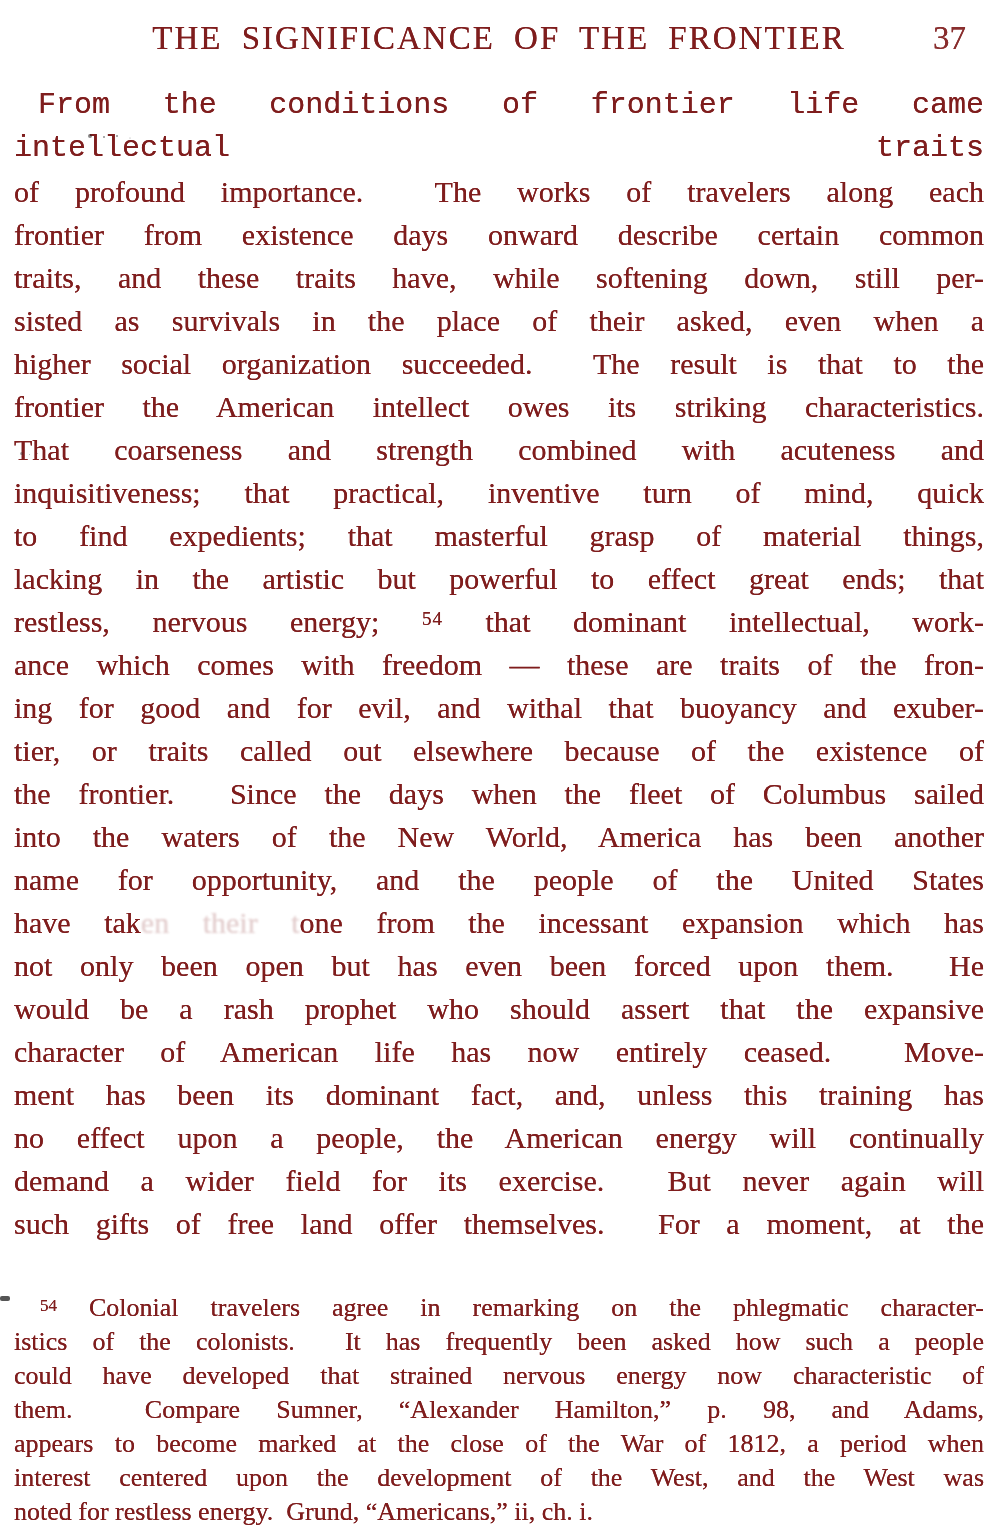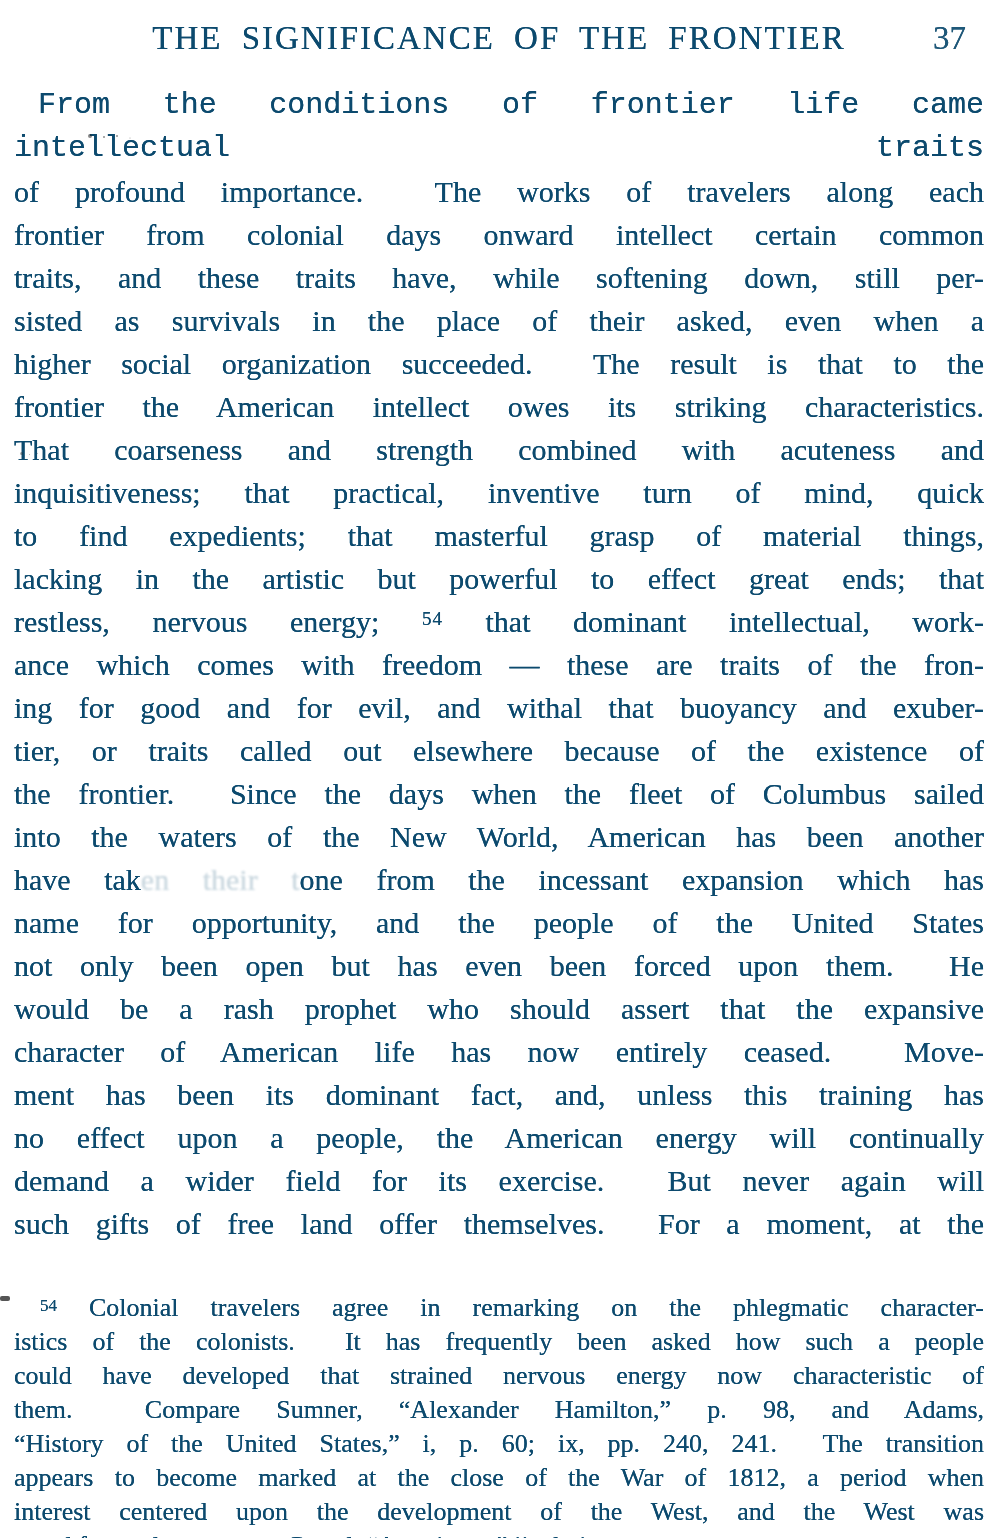--- a/index.html
+++ b/index.html
@@ -95,62 +95,61 @@
   }
   .speck-c {
     left: 20px; top: 452px; width: 3px; height: 3px; border-radius: 50%;
     opacity: .4;
     box-shadow: 8px 1px 0 -1px #333, 16px 0 0 -1px #333, 24px 2px 0 -1.5px #333;
   }
 </style>
 </head>
 <body style="background: rgb(255, 255, 255);">
 
-<div class="page" style="background: rgb(255, 255, 255); color: #0c4a6e;">
+<div class="page" style="background: rgb(255, 255, 255); color: #7f1d1d;">
 
   <header class="header">
     <h1 class="running-title">THE SIGNIFICANCE OF THE FRONTIER</h1>
     <div class="page-number">37</div>
   </header>
 
   <main class="body-text">
     <div class="bl indent">From the conditions of frontier life came intellectual traits</div>
     <div class="bl">of profound importance.&nbsp; The works of travelers along each</div>
-    <div class="bl">frontier from colonial days onward intellect certain common</div>
+    <div class="bl">frontier from existence days onward describe certain common</div>
     <div class="bl">traits, and these traits have, while softening down, still per-</div>
     <div class="bl">sisted as survivals in the place of their asked, even when a</div>
     <div class="bl">higher social organization succeeded.&nbsp; The result is that to the</div>
     <div class="bl">frontier the American intellect owes its striking characteristics.</div>
     <div class="bl">That coarseness and strength combined with acuteness and</div>
     <div class="bl">inquisitiveness; that practical, inventive turn of mind, quick</div>
     <div class="bl">to find expedients; that masterful grasp of material things,</div>
     <div class="bl">lacking in the artistic but powerful to effect great ends; that</div>
     <div class="bl"><span>restless, nervous energy;&nbsp;</span><sup class="ref">54</sup><span> that dominant intellectual, work-</span></div>
     <div class="bl">ance which comes with freedom — these are traits of the fron-</div>
     <div class="bl">ing for good and for evil, and withal that buoyancy and exuber-</div>
     <div class="bl">tier, or traits called out elsewhere because of the existence of</div>
     <div class="bl">the frontier.&nbsp; Since the days when the fleet of Columbus sailed</div>
-    <div class="bl">into the waters of the New World, American has been another</div>
+    <div class="bl">into the waters of the New World, America has been another</div>
+    <div class="bl">name for opportunity, and the people of the United States</div>
     <div class="bl"><span>have tak</span><span class="faded">en their t</span><span>one from the incessant expansion which has</span></div>
-    <div class="bl">name for opportunity, and the people of the United States</div>
     <div class="bl">not only been open but has even been forced upon them.&nbsp; He</div>
     <div class="bl">would be a rash prophet who should assert that the expansive</div>
     <div class="bl">character of American life has now entirely ceased.&nbsp; Move-</div>
     <div class="bl">ment has been its dominant fact, and, unless this training has</div>
     <div class="bl">no effect upon a people, the American energy will continually</div>
     <div class="bl">demand a wider field for its exercise.&nbsp; But never again will</div>
     <div class="bl">such gifts of free land offer themselves.&nbsp; For a moment, at the</div>
   </main>
 
   <footer class="footnote">
     <div class="fl indent"><sup class="fnref">54</sup><span> Colonial travelers agree in remarking on the phlegmatic character-</span></div>
     <div class="fl">istics of the colonists.&nbsp; It has frequently been asked how such a people</div>
     <div class="fl">could have developed that strained nervous energy now characteristic of</div>
     <div class="fl">them.&nbsp; Compare Sumner, “Alexander Hamilton,” p. 98, and Adams,</div>
-    <div class="fl">“History of the United States,” i, p. 60; ix, pp. 240, 241.&nbsp; The transition</div>
     <div class="fl">appears to become marked at the close of the War of 1812, a period when</div>
     <div class="fl">interest centered upon the development of the West, and the West was</div>
     <div class="fl last">noted for restless energy.&nbsp; Grund, “Americans,” ii, ch. i.</div>
   </footer>
 
   <div class="speck speck-a"></div>
   <div class="speck speck-b"></div>
   <div class="speck speck-c"></div>
 
 </div>

